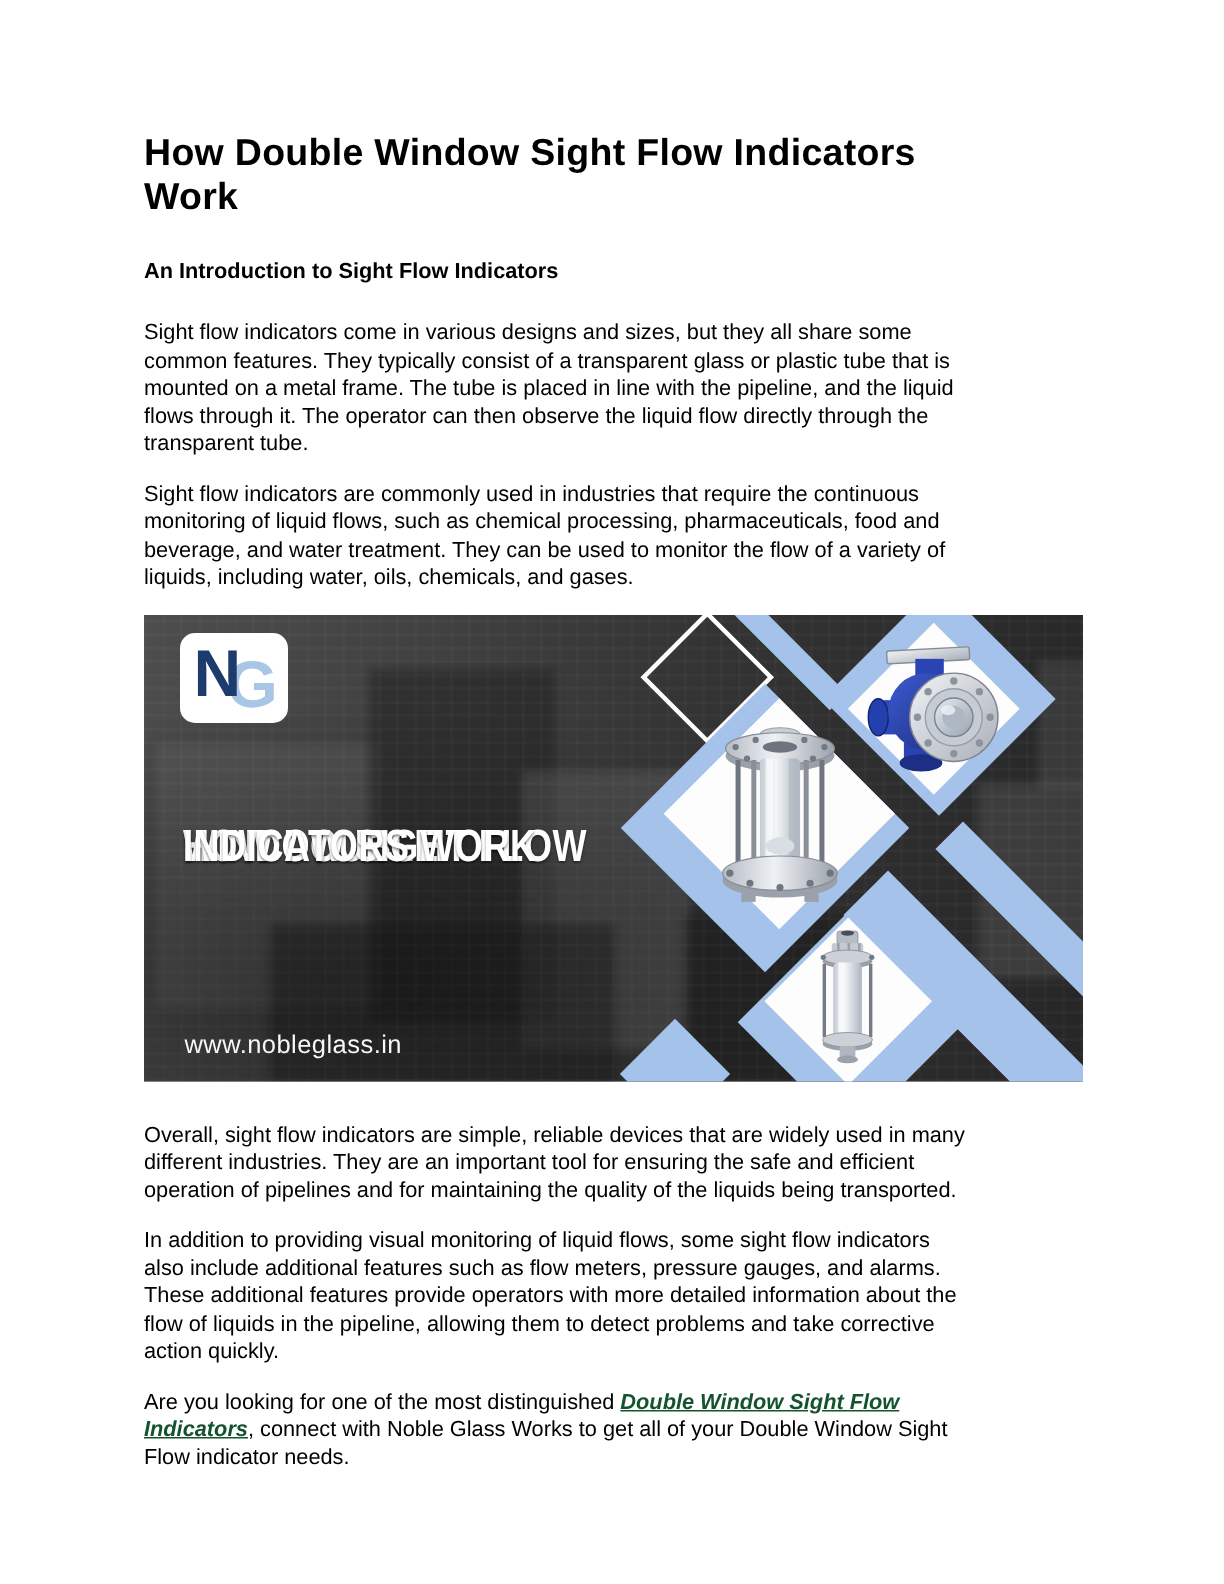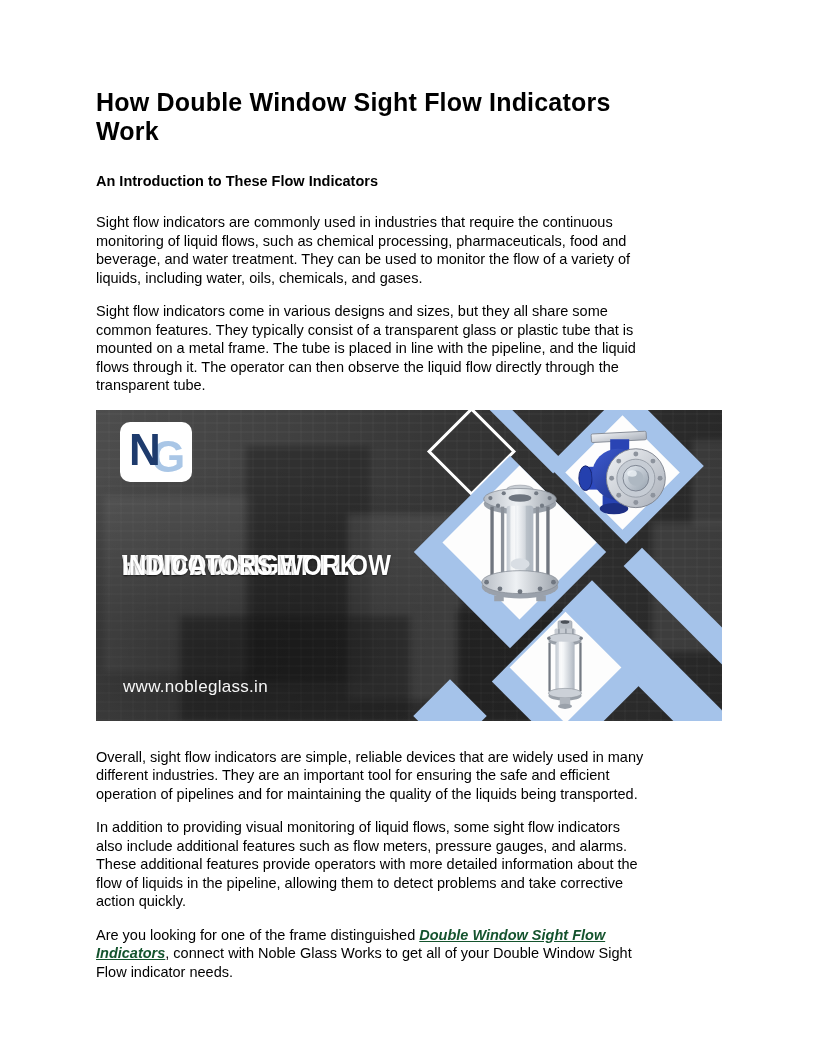--- a/index.html
+++ b/index.html
@@ -46,32 +46,32 @@
   .prod-steel{left:381px;top:69px;width:86px;height:126px;}
   .prod-tube{left:440px;top:209px;width:58px;height:96px;}
 
   .bn-logo{left:24px;top:12px;width:72px;height:60px;background:#fff;border-radius:10px;overflow:hidden;z-index:6;}
   .bn-logo span{font-weight:700;font-size:44px;line-height:44px;}
   .logo-n{left:9px;top:6px;color:#1e3b6d;z-index:2;}
   .logo-g{left:31px;top:13px;color:#a9c6e6;z-index:1;}
   .bn-headline{left:26px;top:138px;z-index:6;color:#fff;font-weight:700;font-size:30px;line-height:33px;
      transform:scaleX(.8);transform-origin:0 0;letter-spacing:.5px;white-space:nowrap;
      text-shadow:0 1px 2px rgba(0,0,0,.45);}
-  .bn-url{left:27px;top:267px;z-index:6;color:#f6f6f6;font-size:17px;letter-spacing:.3px;}
+  .bn-url{left:27px;top:277px;z-index:6;color:#f6f6f6;font-size:17px;letter-spacing:.3px;}
 </style>
 </head>
 <body>
 
 <div class="page">
 
   <h1 class="doc-title">How Double Window Sight Flow Indicators Work</h1>
-  <h2 class="section-heading">An Introduction to These Flow Indicators</h2>
-
+  <h2 class="section-heading">An Introduction to Sight Flow Indicators</h2>
+
+  <p class="doc-par">Sight flow indicators come in various designs and sizes, but they all share some common features. They typically consist of a transparent glass or plastic tube that is mounted on a metal frame. The tube is placed in line with the pipeline, and the liquid flows through it. The operator can then observe the liquid flow directly through the transparent tube.</p>
   <p class="doc-par">Sight flow indicators are commonly used in industries that require the continuous monitoring of liquid flows, such as chemical processing, pharmaceuticals, food and beverage, and water treatment. They can be used to monitor the flow of a variety of liquids, including water, oils, chemicals, and gases.</p>
-  <p class="doc-par">Sight flow indicators come in various designs and sizes, but they all share some common features. They typically consist of a transparent glass or plastic tube that is mounted on a metal frame. The tube is placed in line with the pipeline, and the liquid flows through it. The operator can then observe the liquid flow directly through the transparent tube.</p>
 
   <div class="banner">
     <div class="bn-bg"></div>
     <div class="ph ph1"></div>
     <div class="ph ph2"></div>
     <div class="ph ph3"></div>
     <div class="ph ph4"></div>
     <div class="ph ph5"></div>
     <div class="ph ph6"></div>
     <div class="ph ph7"></div>
@@ -209,15 +209,15 @@
       <div>WINDOW SIGHT FLOW</div>
       <div>INDICATORS WORK</div>
     </div>
 
     <div class="bn-url">www.nobleglass.in</div>
   </div>
 
   <p class="doc-par">Overall, sight flow indicators are simple, reliable devices that are widely used in many different industries. They are an important tool for ensuring the safe and efficient operation of pipelines and for maintaining the quality of the liquids being transported.</p>
   <p class="doc-par">In addition to providing visual monitoring of liquid flows, some sight flow indicators also include additional features such as flow meters, pressure gauges, and alarms. These additional features provide operators with more detailed information about the flow of liquids in the pipeline, allowing them to detect problems and take corrective action quickly.</p>
 
-  <p class="doc-par"><span>Are you looking for one of the frame distinguished </span><a class="doc-link">Double Window Sight Flow Indicators</a><span>, connect with Noble Glass Works to get all of your Double Window Sight Flow indicator needs.</span></p>
+  <p class="doc-par"><span>Are you looking for one of the most distinguished </span><a class="doc-link">Double Window Sight Flow Indicators</a><span>, connect with Noble Glass Works to get all of your Double Window Sight Flow indicator needs.</span></p>
 
 </div>
 
 </body></html>

